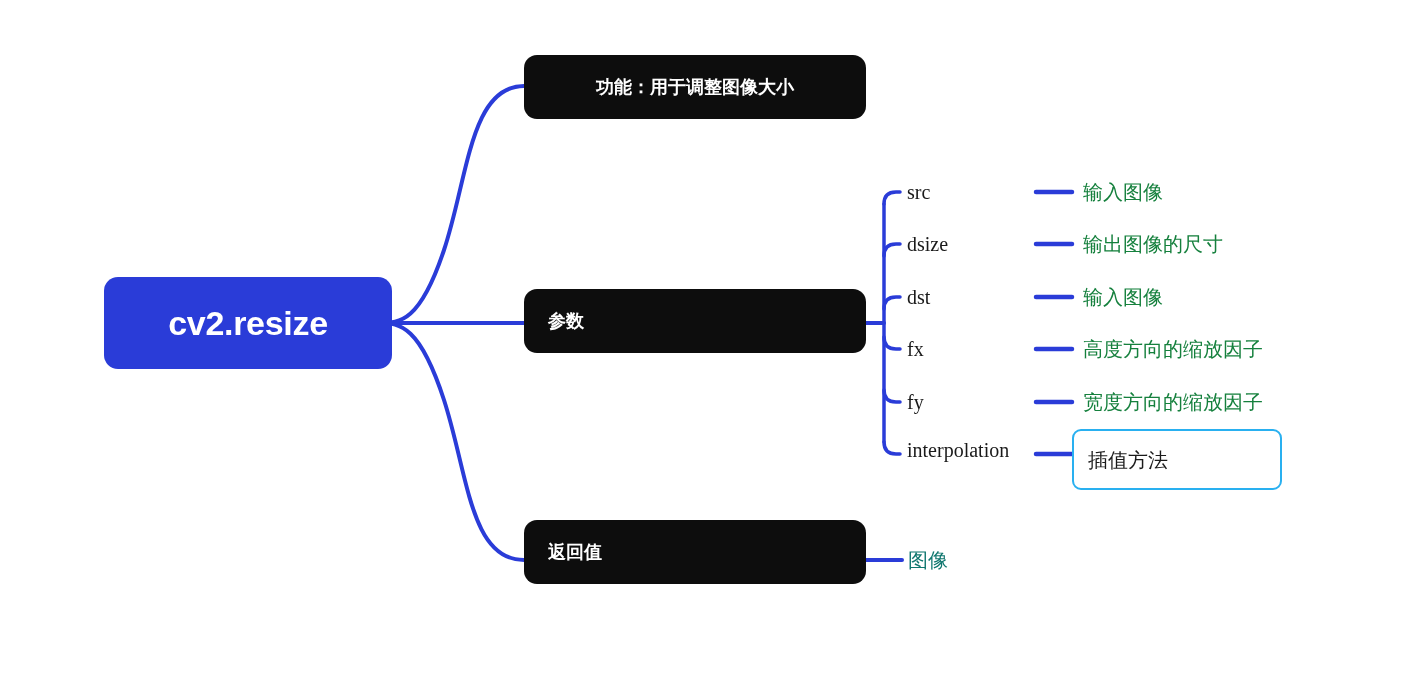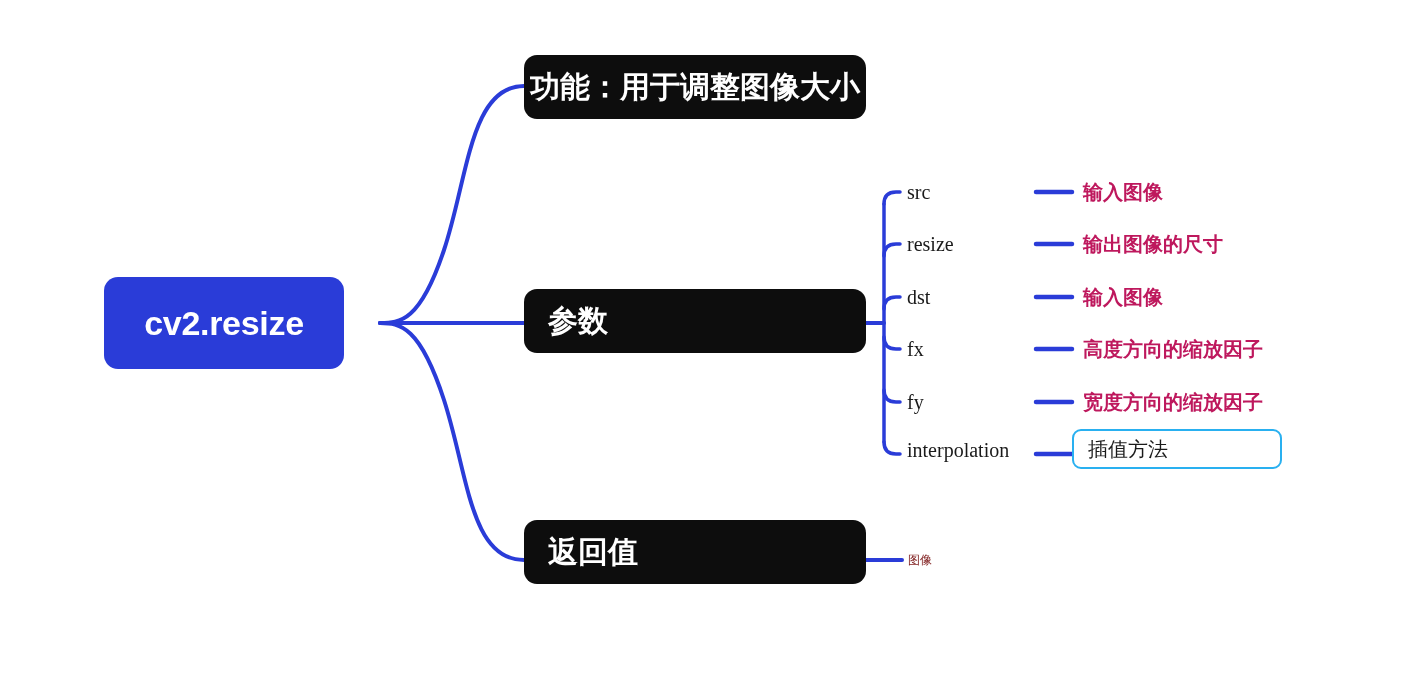--- a/index.html
+++ b/index.html
@@ -22,21 +22,21 @@
     width: 1408px;
     height: 684px;
     pointer-events: none;
   }
 
   
   .root-node {
     position: absolute;
     left: 104px;
     top: 277px;
-    width: 240px;
+    width: 288px;
     height: 92px;
     background: #2a3cd8;
     border-radius: 14px;
     display: flex;
     align-items: center;
     justify-content: center;
   }
   .root-label {
     color: #ffffff;
     font-size: 34px;
@@ -56,77 +56,76 @@
     display: flex;
     align-items: center;
   }
   .black-node.centered { justify-content: center; }
   .black-node.left-al  { justify-content: flex-start; padding-left: 24px; }
   .node-func { top: 55px; }
   .node-params { top: 289px; }
   .node-return { top: 520px; }
   .black-label {
     color: #ffffff;
-    font-size: 30px;
+    font-size: 18px;
     font-weight: bold;
     white-space: nowrap;
   }
 
   
   .param-label {
     position: absolute;
     left: 907px;
     color: #1a1a1a;
     font-size: 20px;
     line-height: 1;
     white-space: nowrap;
     transform: translateY(-50%);
     font-family: Liberation Serif, serif;
   }
 
   
   .desc-label {
     position: absolute;
     left: 1083px;
-    color: #be185d;
+    color: #15803d;
     font-size: 20px;
     line-height: 1;
     white-space: nowrap;
     transform: translateY(-50%);
-    font-weight: bold;
   }
 
   
   .hl-node {
     position: absolute;
     left: 1072px;
     top: 429px;
     width: 210px;
-    height: 40px;
+    height: 61px;
     background: #ffffff;
     border: 2.5px solid #29b0f0;
     border-radius: 9px;
     display: flex;
     align-items: center;
     padding-left: 14px;
   }
   .hl-label {
     color: #1a1a1a;
     font-size: 20px;
     line-height: 1;
     white-space: nowrap;
   }
 
   
   .return-leaf {
     position: absolute;
     left: 908px;
     top: 560px;
-    color: #7f1d1d;
-    font-size: 12px;
+    color: #0f766e;
+    font-size: 20px;
     line-height: 1;
     white-space: nowrap;
     transform: translateY(-50%);
   }
 </style>
 </head>
 <body>
 
 <div id="canvas">
 
@@ -174,21 +173,21 @@
 
   <div class="black-node node-params left-al">
     <span class="black-label">参数</span>
   </div>
 
   <div class="black-node node-return left-al">
     <span class="black-label">返回值</span>
   </div>
 
   <div class="param-label" style="top:192px">src</div>
-  <div class="param-label" style="top:244px">resize</div>
+  <div class="param-label" style="top:244px">dsize</div>
   <div class="param-label" style="top:297px">dst</div>
   <div class="param-label" style="top:349px">fx</div>
   <div class="param-label" style="top:402px">fy</div>
   <div class="param-label" style="top:450px">interpolation</div>
 
   <div class="desc-label" style="top:192px">输入图像</div>
   <div class="desc-label" style="top:244px">输出图像的尺寸</div>
   <div class="desc-label" style="top:297px">输入图像</div>
   <div class="desc-label" style="top:349px">高度方向的缩放因子</div>
   <div class="desc-label" style="top:402px">宽度方向的缩放因子</div>

